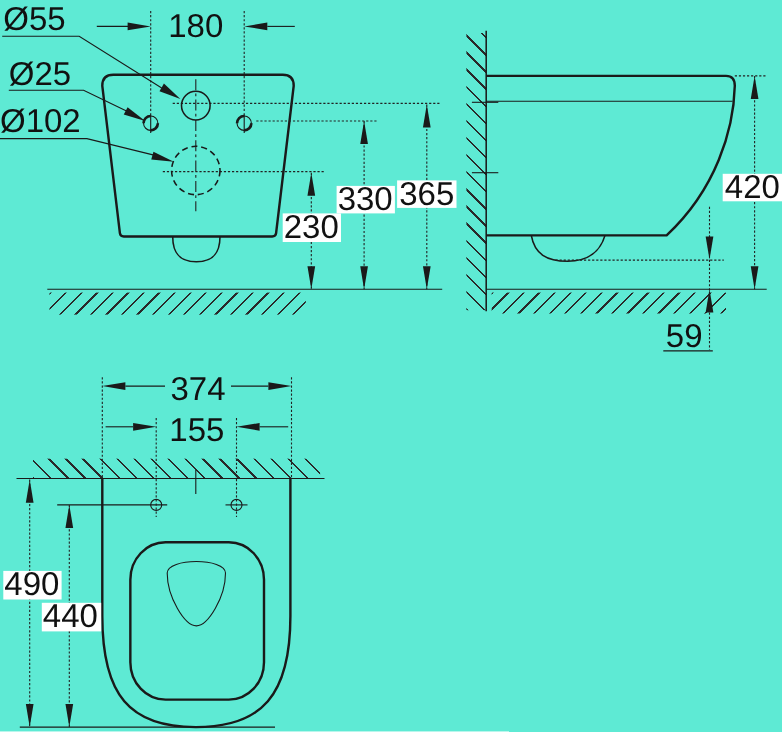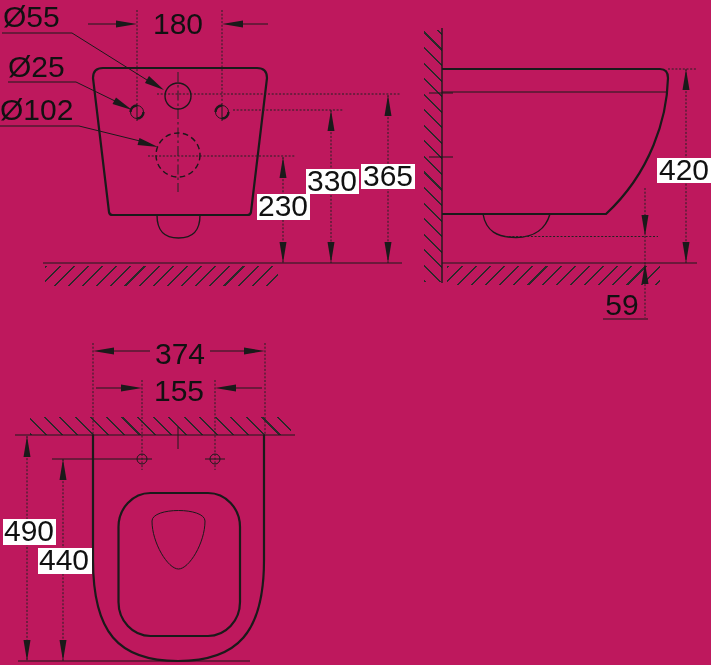--- a/index.html
+++ b/index.html
@@ -1,16 +1,16 @@
 <!DOCTYPE html>
 <html><head>
 <meta charset="utf-8">
 <style>
   html,body{margin:0;padding:0;background:#fff;}
-  .stage{position:relative;width:711px;height:665px;background:#be185d;overflow:hidden;
+  .stage{position:relative;width:711px;height:665px;background:#5eead4;overflow:hidden;
          font-family:"Liberation Sans",sans-serif;}
   .hatch{position:absolute;}
   .hatch-floor{background:repeating-linear-gradient(135deg,#2a2a2a 0 1.5px,transparent 1.5px 10px);}
   .hatch-wall{background:repeating-linear-gradient(45deg,#2a2a2a 0 1.5px,transparent 1.5px 11px);}
   svg.draw{position:absolute;left:0;top:0;}
   .outline{fill:none;stroke:#1a1a1a;stroke-width:2.2;stroke-linejoin:round;}
   .feature{fill:none;stroke:#1a1a1a;stroke-width:1.4;}
   .thin{fill:none;stroke:#1a1a1a;stroke-width:1;}
   .dim{fill:none;stroke:#222;stroke-width:1;stroke-dasharray:2 1.7;}
   .cl{fill:none;stroke:#222;stroke-width:1;stroke-dasharray:10 3 2.5 3;}

